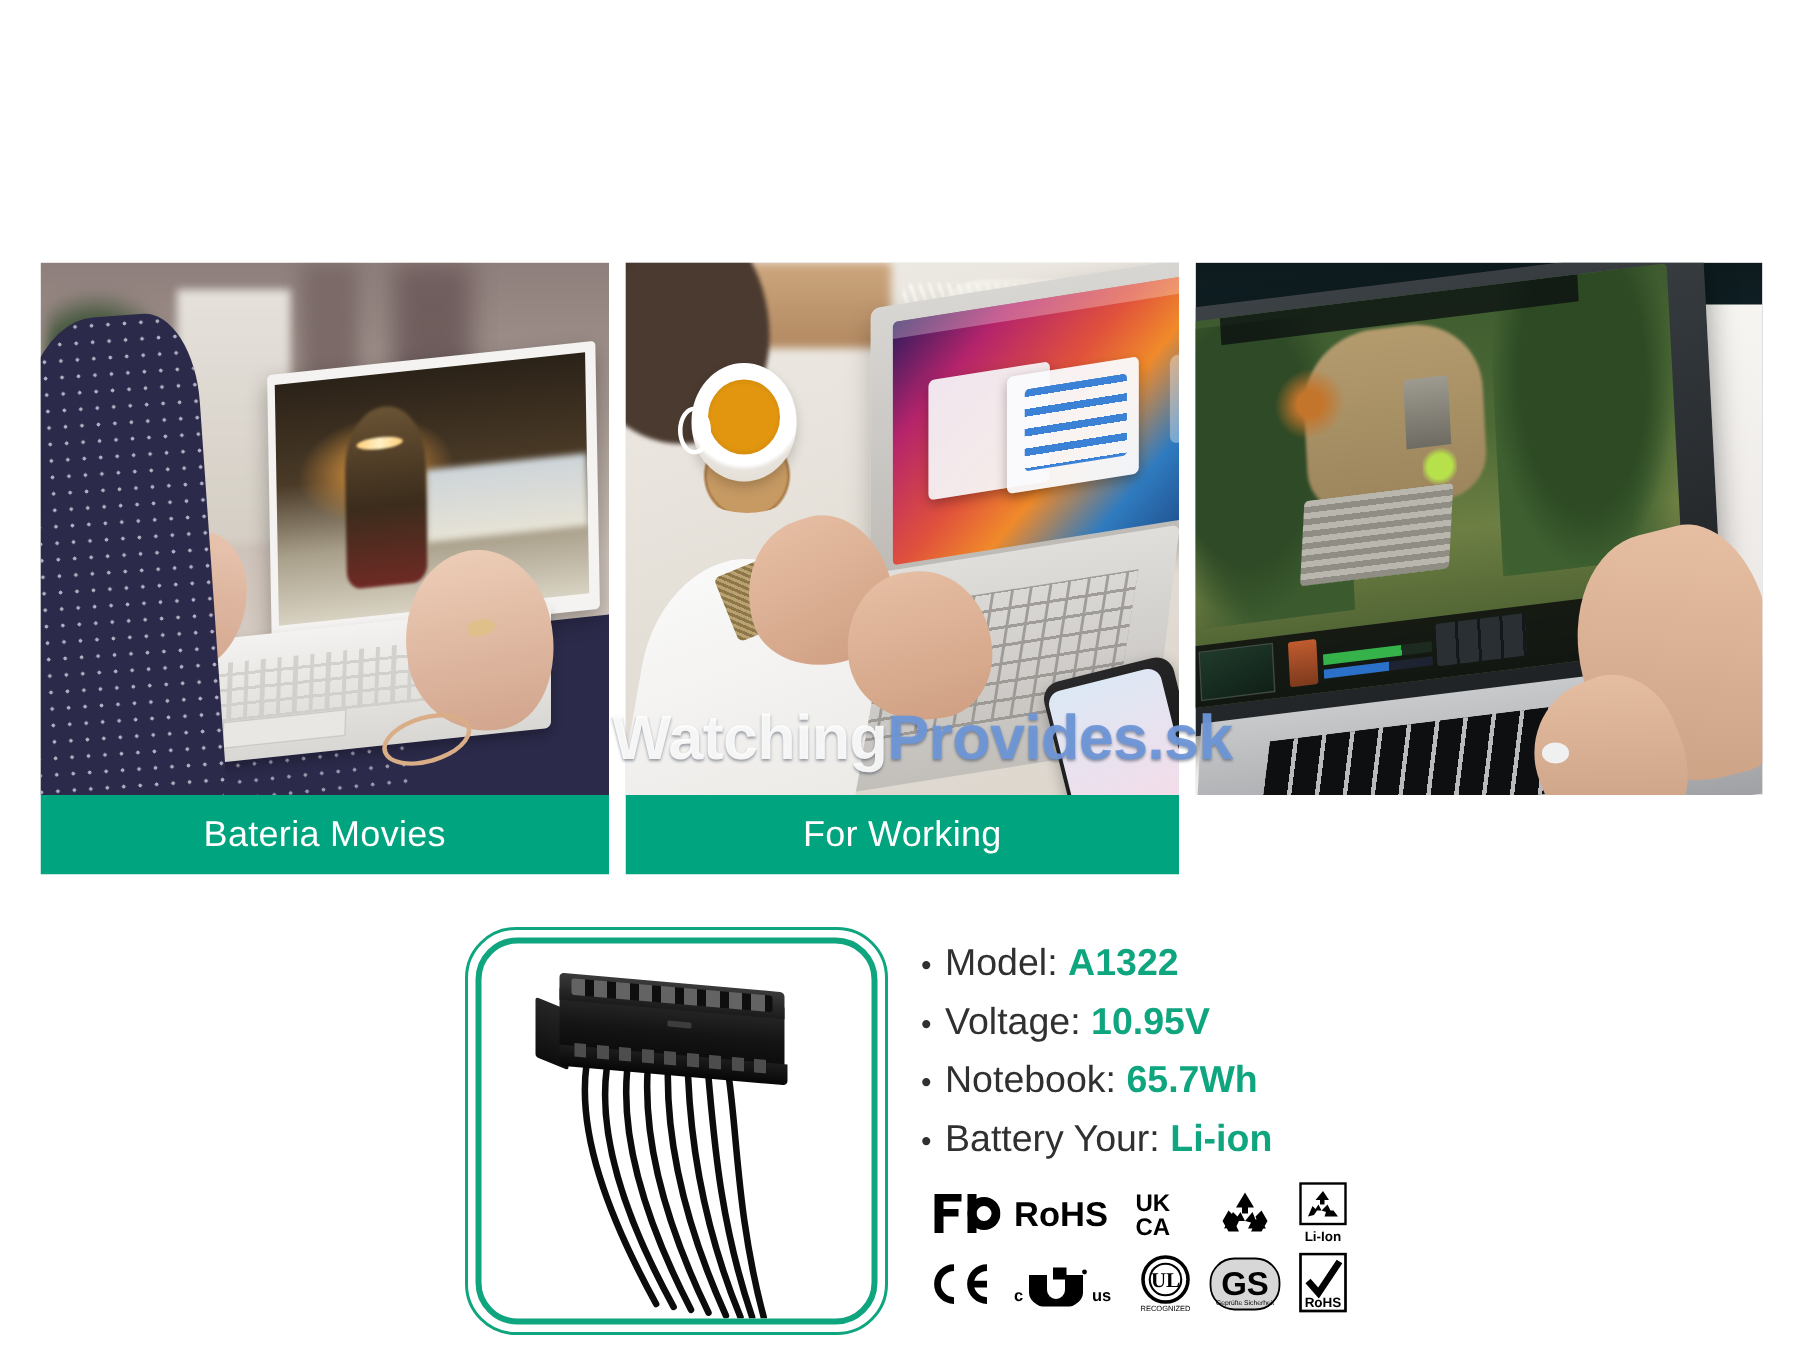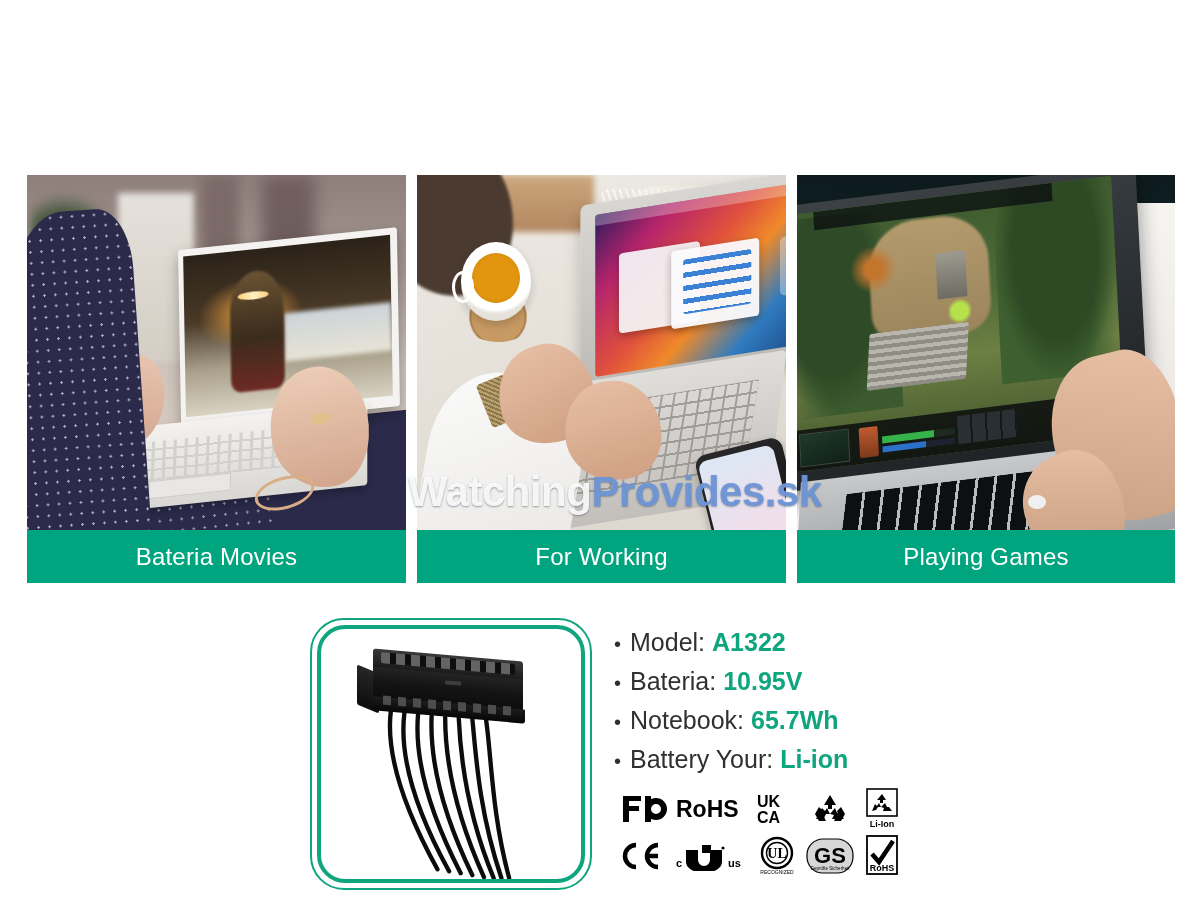--- a/index.html
+++ b/index.html
@@ -473,21 +473,20 @@
           <div class="p3-hpbar"></div>
           <div class="p3-manabar"></div>
           <div class="p3-items"></div>
         </div>
         <div class="p3-base"></div>
         <div class="p3-kb"></div>
         <div class="p3-hand"></div>
         <div class="p3-hand2"></div>
         <div class="p3-ring"></div>
       </div>
-      <div class="caption caption-3">Playing Games</div>
     </div>
   </div>
 
   <div class="watermark">
     <div class="wm-bot">
       <span>Watching</span><span class="blue">Provides.sk</span>
     </div>
   </div>
 
   <div class="bottom">
@@ -517,21 +516,21 @@
     </div>
 
     <div class="specs">
       <div class="spec-line">
         <span class="bullet">•</span>
         <span class="spec-key">Model:</span>
         <span class="spec-val">A1322</span>
       </div>
       <div class="spec-line">
         <span class="bullet">•</span>
-        <span class="spec-key">Bateria:</span>
+        <span class="spec-key">Voltage:</span>
         <span class="spec-val">10.95V</span>
       </div>
       <div class="spec-line">
         <span class="bullet">•</span>
         <span class="spec-key">Notebook:</span>
         <span class="spec-val">65.7Wh</span>
       </div>
       <div class="spec-line">
         <span class="bullet">•</span>
         <span class="spec-key">Battery Your:</span>

